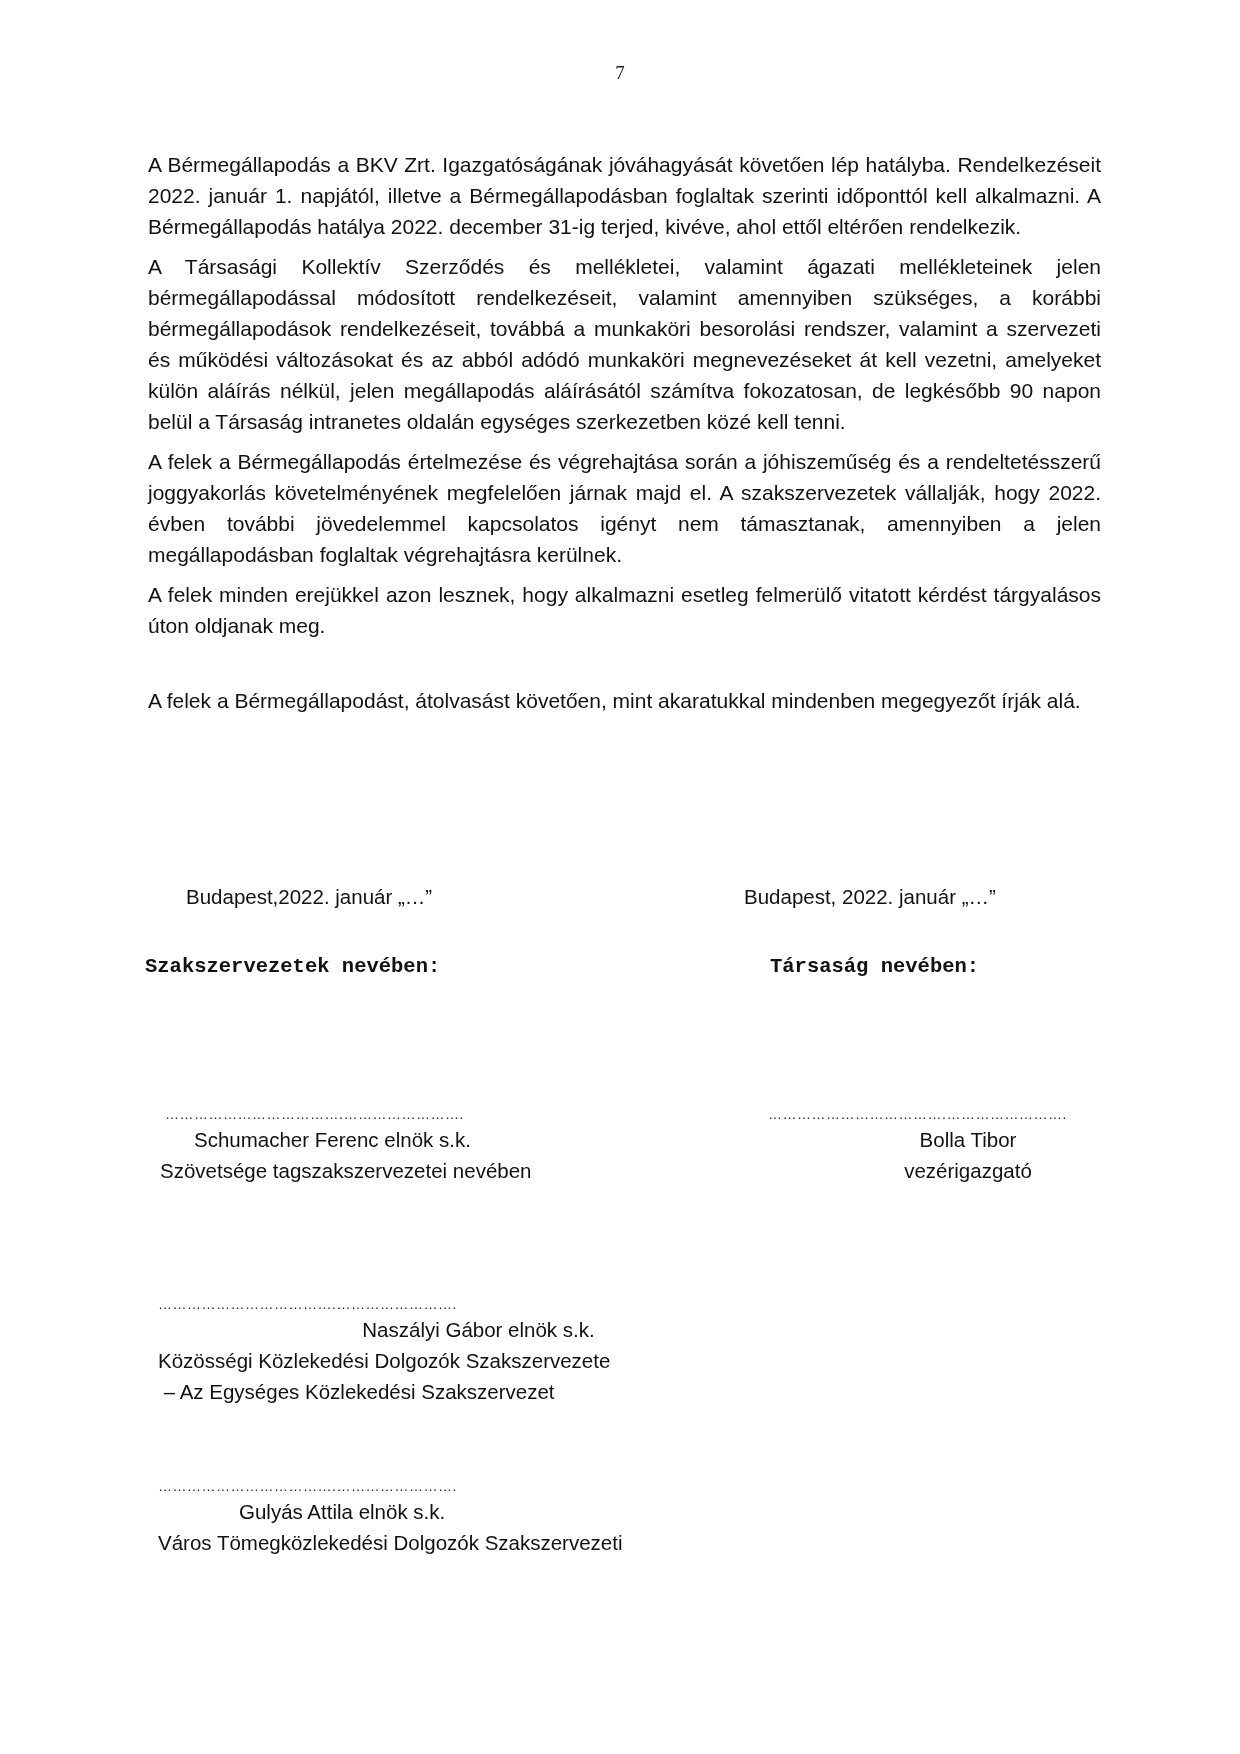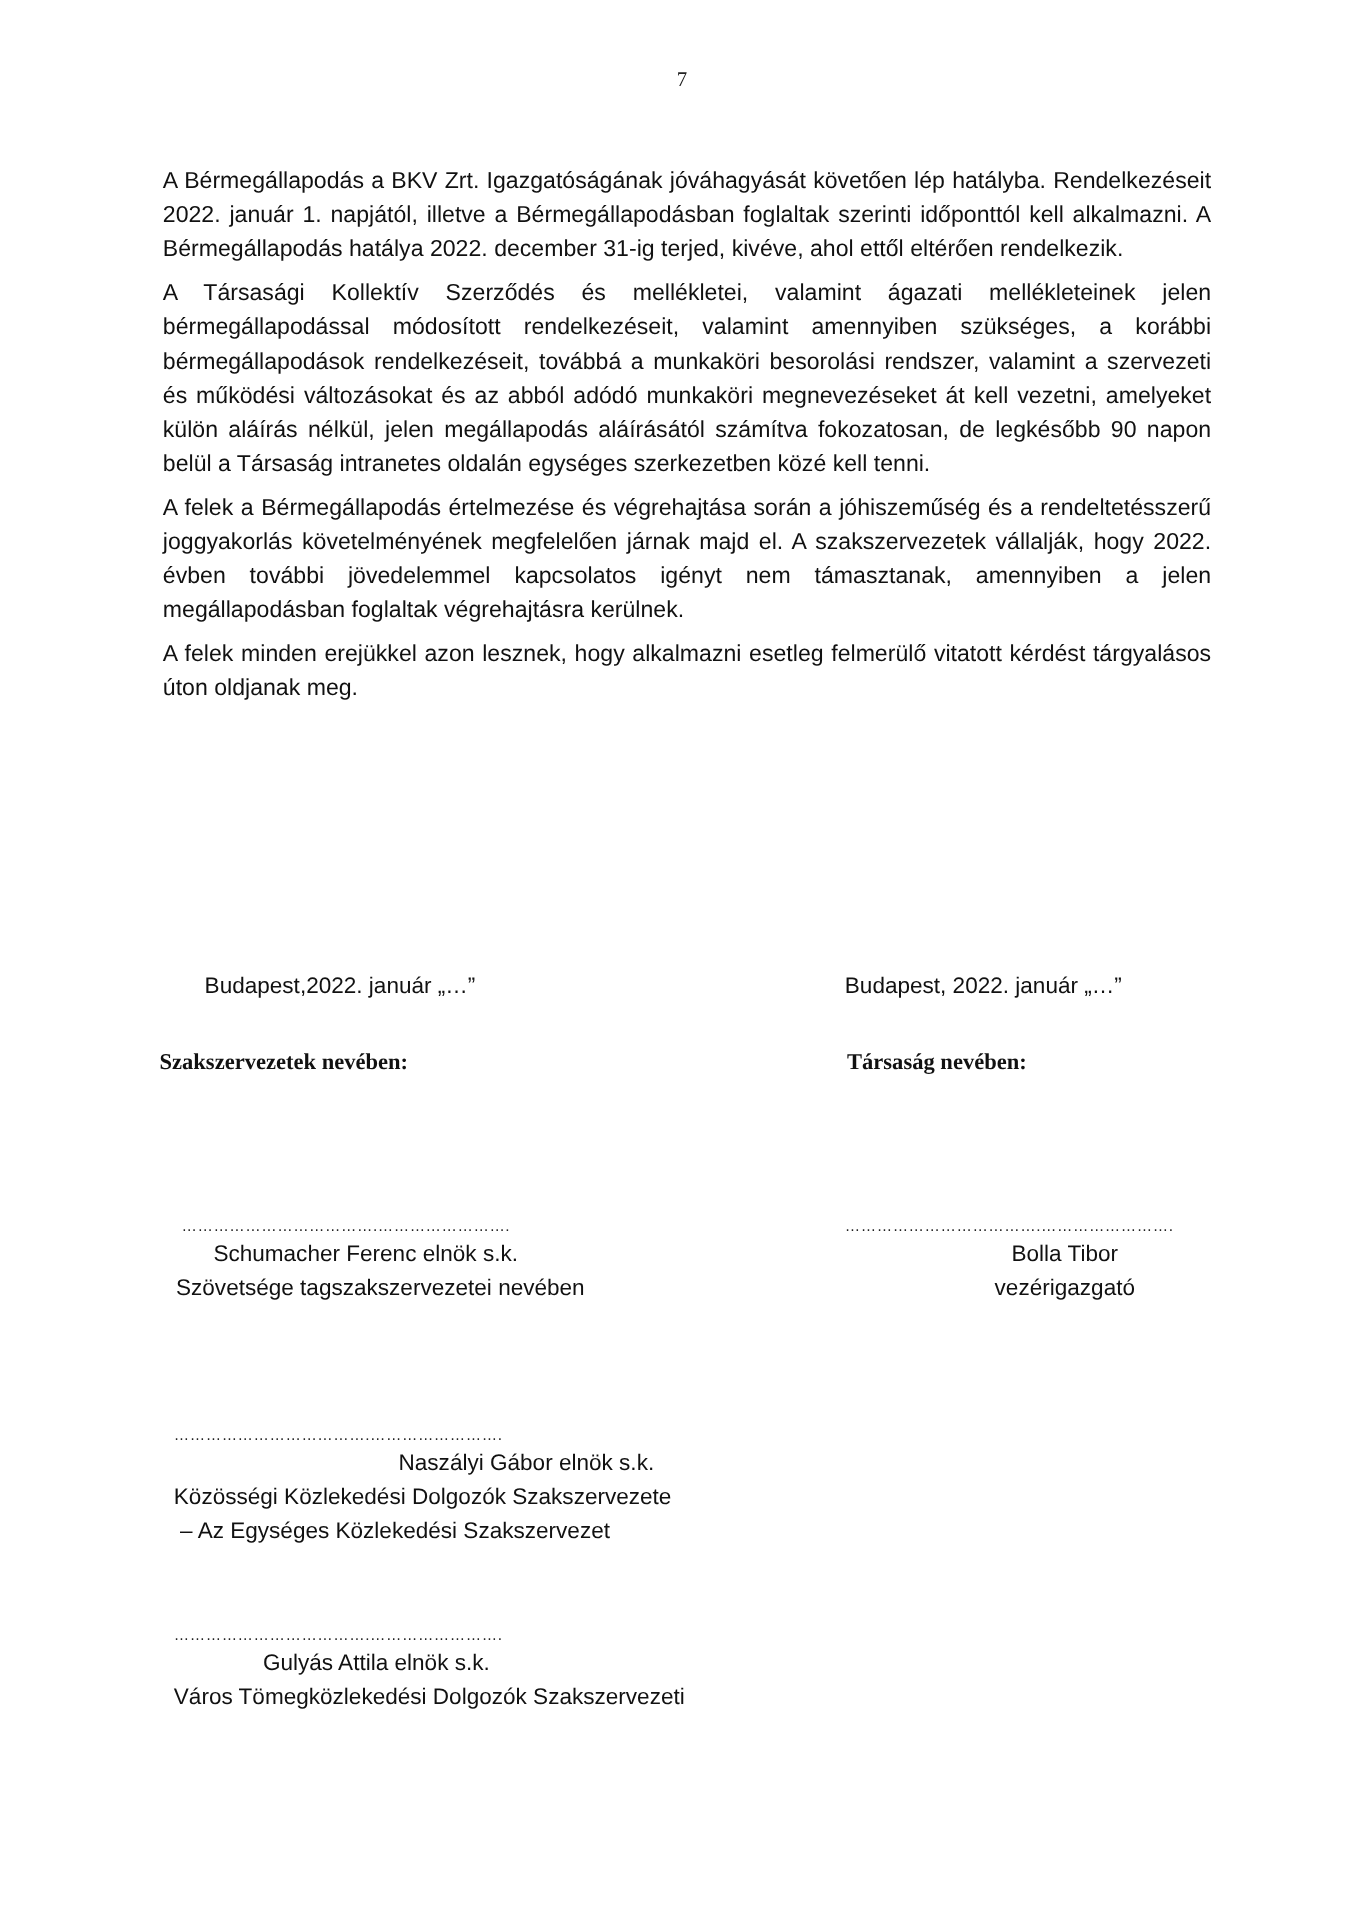--- a/index.html
+++ b/index.html
@@ -5,42 +5,43 @@
   html, body { margin: 0; padding: 0; background: #ffffff; }
   body { width: 1240px; height: 1754px; position: relative; overflow: hidden; color: #111; }
   .page { position: absolute; left: 0; top: 0; width: 1240px; height: 1754px; background: #fff; }
   .page-number { position: absolute; top: 62px; left: 0; width: 1240px; text-align: center;
     font-family: "Liberation Serif", serif; font-size: 19px; color: #222; }
   .body-text { position: absolute; left: 148px; width: 953px; top: 149px;
     font-family: "Liberation Sans", sans-serif; font-size: 21px; line-height: 31px; }
   .para { margin: 0 0 9px 0; text-align: justify; }
   .para.gap-before { margin-top: 44px; }
   .date { position: absolute; font-family: "Liberation Sans", sans-serif; font-size: 20.5px; top: 885px; }
-  .heading { position: absolute; font-family: Liberation Serif, serif; font-size: 20.5px; font-weight: bold; top: 955px; }
+  .heading { position: absolute; font-family: Liberation Mono, monospace; font-size: 20.5px; font-weight: bold; top: 955px; }
   .sig { position: absolute; font-family: "Liberation Sans", sans-serif; font-size: 20.5px; line-height: 31px; }
   .dots { font-size: 14px; letter-spacing: 0.5px; line-height: 20px; white-space: nowrap; color: #222; }
   .sig .line { white-space: nowrap; }
   .center { text-align: center; }
 </style>
 </head>
 <body>
 
 <div class="page">
 
   <div class="page-number">7</div>
 
   <div class="body-text">
     <p class="para">A Bérmegállapodás a BKV Zrt. Igazgatóságának jóváhagyását követően lép hatályba. Rendelkezéseit 2022. január 1. napjától, illetve a Bérmegállapodásban foglaltak szerinti időponttól kell alkalmazni. A Bérmegállapodás hatálya 2022. december 31-ig terjed, kivéve, ahol ettől eltérően rendelkezik.</p>
     <p class="para">A Társasági Kollektív Szerződés és mellékletei, valamint ágazati mellékleteinek jelen bérmegállapodással módosított rendelkezéseit, valamint amennyiben szükséges, a korábbi bérmegállapodások rendelkezéseit, továbbá a munkaköri besorolási rendszer, valamint a szervezeti és működési változásokat és az abból adódó munkaköri megnevezéseket át kell vezetni, amelyeket külön aláírás nélkül, jelen megállapodás aláírásától számítva fokozatosan, de legkésőbb 90 napon belül a Társaság intranetes oldalán egységes szerkezetben közé kell tenni.</p>
     <p class="para">A felek a Bérmegállapodás értelmezése és végrehajtása során a jóhiszeműség és a rendeltetésszerű joggyakorlás követelményének megfelelően járnak majd el. A szakszervezetek vállalják, hogy 2022. évben további jövedelemmel kapcsolatos igényt nem támasztanak, amennyiben a jelen megállapodásban foglaltak végrehajtásra kerülnek.</p>
     <p class="para">A felek minden erejükkel azon lesznek, hogy alkalmazni esetleg felmerülő vitatott kérdést tárgyalásos úton oldjanak meg.</p>
+    <p class="para gap-before">A felek a Bérmegállapodást, átolvasást követően, mint akaratukkal mindenben megegyezőt írják alá.</p>
   </div>
 
   <div class="date" style="left:186px;">Budapest,2022. január „…”</div>
-  <div class="date" style="left:768px;">Budapest, 2022. január „…”</div>
+  <div class="date" style="left:744px;">Budapest, 2022. január „…”</div>
 
   <div class="heading" style="left:145px;">Szakszervezetek nevében:</div>
   <div class="heading" style="left:770px;">Társaság nevében:</div>
 
   <div class="sig" style="left:160px; top:1104px; width:420px;">
     <div class="dots" style="padding-left:5px;">……………………………….…………………….</div>
     <div class="line" style="padding-left:34px;">Schumacher Ferenc elnök s.k.</div>
     <div class="line">Szövetsége tagszakszervezetei nevében</div>
   </div>
 

